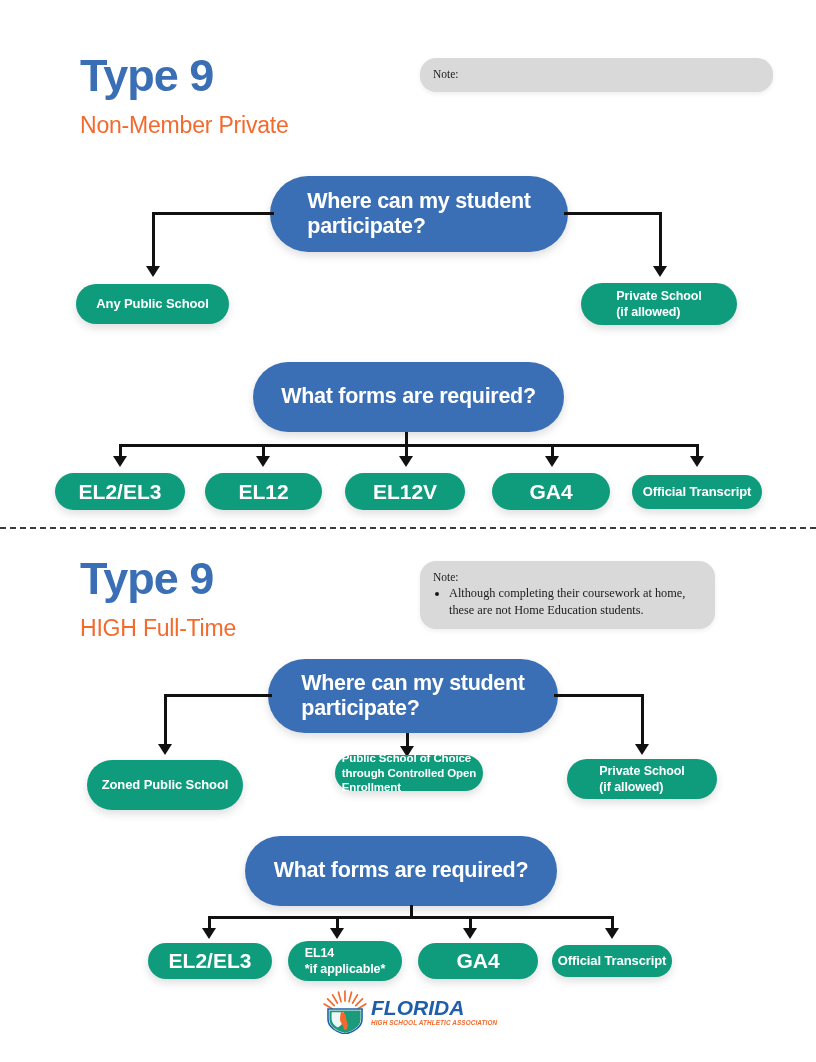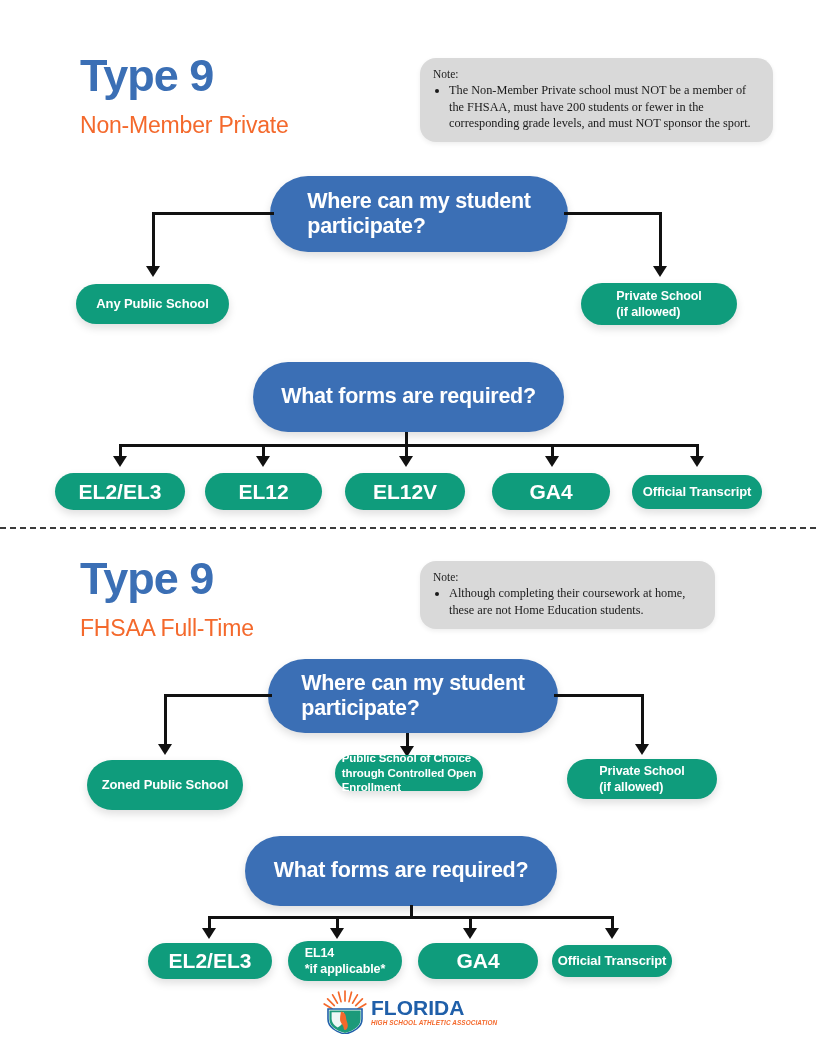--- a/index.html
+++ b/index.html
@@ -87,44 +87,41 @@
     position: absolute;
     left: 0; width: 816px; height: 0;
     border-top: 2px dashed #3a3a3a;
   }
 
   
   .logo { position: absolute; display: flex; align-items: center; }
   .logo-mark { position: relative; width: 46px; height: 44px; }
   .logo-text { margin-left: 3px; }
   .logo-word {
-    font-size: 21px; font-weight: bold; 
+    font-size: 21px; font-weight: bold; font-style: italic;
     color: #1f5fa9; letter-spacing: 0px; line-height: 1;
   }
   .logo-tag {
     font-size: 6.4px; font-weight: bold; font-style: italic;
     color: #f4692c; letter-spacing: 0.1px; line-height: 1;
     margin-top: 2px;
   }
 </style>
 </head>
 <body>
 
 <div id="page">
 
   <div>
 
     <div class="type-title" style="left:80px; top:50px;">Type 9</div>
     <div class="type-sub" style="left:80px; top:112px;">Non-Member Private</div>
 
     <div class="note" style="left:420px; top:58px; width:353px;">
       <div class="note-label">Note:</div>
-      <ul>
-          <li>The Non-Member Private school must NOT be a member of the FHSAA, must have 200 students or fewer in the corresponding grade levels, and must NOT sponsor the sport.</li>
-        </ul>
     </div>
 
     <div class="pill pill-blue" style="left:270px; top:176px; width:298px; height:76px;">
       <div>
         <div>Where can my student</div>
         <div>participate?</div>
       </div>
     </div>
 
     <div class="ln hz" style="left:152px;  top:212px; width:122px;"></div>
@@ -162,21 +159,21 @@
     <div class="pill pill-green g-lg" style="left:345px; top:473px; width:120px; height:37px;">EL12V</div>
     <div class="pill pill-green g-lg" style="left:492px; top:473px; width:118px; height:37px;">GA4</div>
     <div class="pill pill-green g-md" style="left:632px; top:475px; width:130px; height:34px;">Official Transcript</div>
   </div>
 
   <div class="divider" style="top:527px;"></div>
 
   <div>
 
     <div class="type-title" style="left:80px; top:553px;">Type 9</div>
-    <div class="type-sub" style="left:80px; top:615px;">FHSAA Full-Time</div>
+    <div class="type-sub" style="left:80px; top:615px;">HIGH Full-Time</div>
 
     <div class="note" style="left:420px; top:561px; width:295px;">
       <div class="note-label">Note:</div>
       <ul>
           <li>Although completing their coursework at home, these are not Home Education students.</li>
         </ul>
     </div>
 
     <div class="pill pill-blue" style="left:268px; top:659px; width:290px; height:74px;">
       <div>

